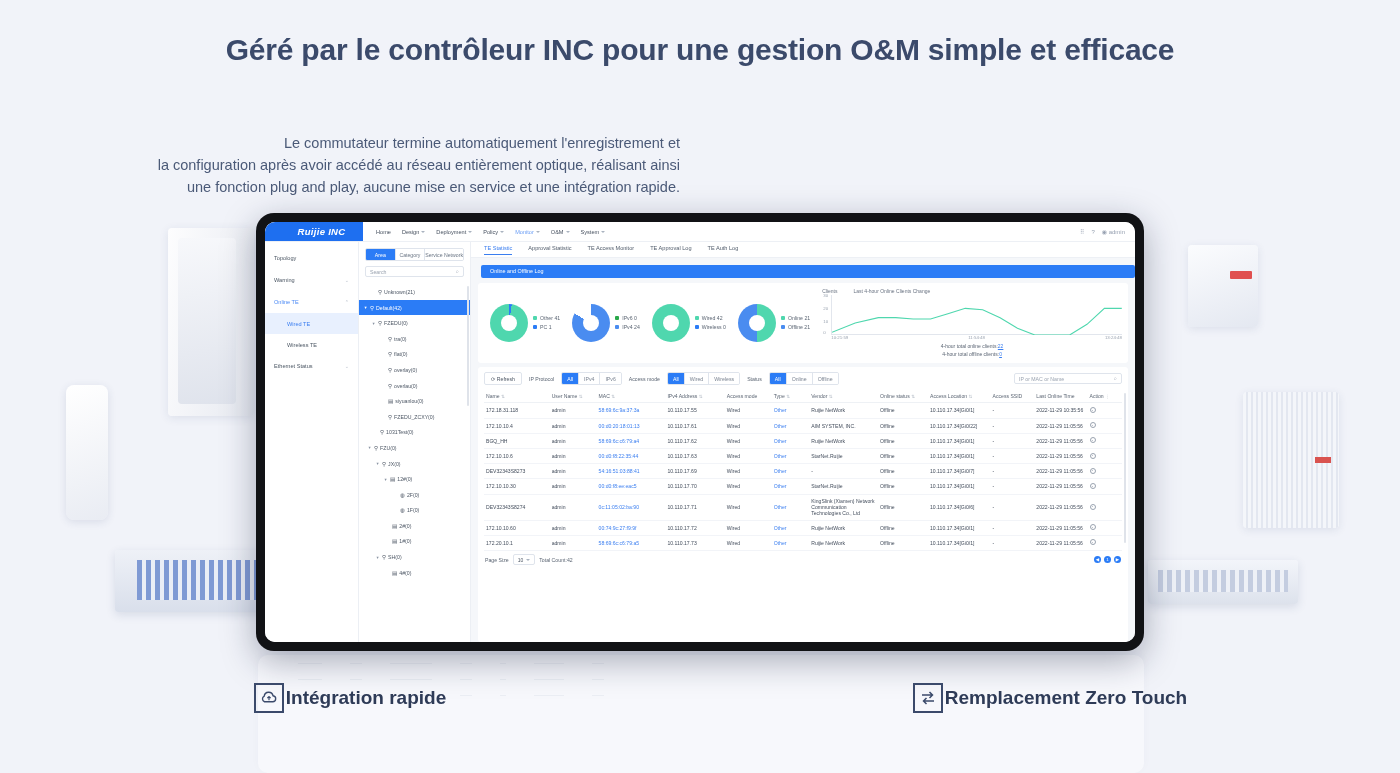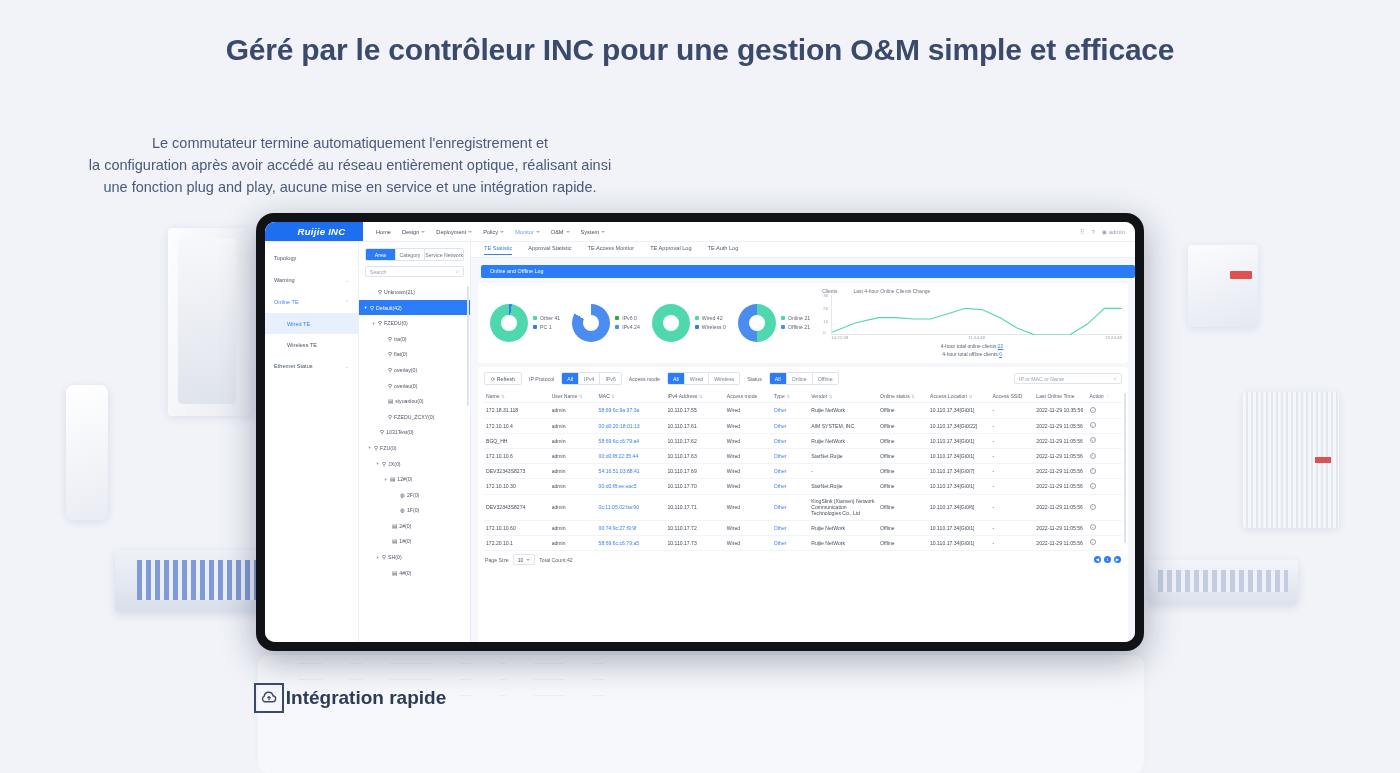--- a/index.html
+++ b/index.html
@@ -23,21 +23,21 @@
   }
 
   
   .intro-row {
     position:absolute; top:132px; left:0; width:1400px;
     display:flex;
   }
   .intro-col { width:700px; padding:0 20px; }
   .intro-col p {
     margin:0;
-    text-align:center;
+    text-align:right;
     font-size:14.5px;
     line-height:22px;
     color:#4b5a78;
   }
 
   
   .bg-photo { position:absolute; border-radius:4px; }
   .ph1 { left:168px; top:228px; width:86px; height:188px;
          background:linear-gradient(100deg,#fdfdfe,#e6e9f0); box-shadow:0 2px 10px rgba(40,60,110,.10); }
   .ph1b{ left:196px; top:238px; width:58px; height:166px;
@@ -724,13 +724,22 @@
 <div class="feature-row">
   <div class="feature">
     <div class="fic">
       <svg width="18" height="14" viewBox="0 0 24 18" fill="none" stroke="#3b4a6b" stroke-width="1.8">
         <path d="M6 14h11a4 4 0 0 0 .4-7.97A6 6 0 0 0 5.6 6.6 4 4 0 0 0 6 14z"></path>
         <path d="M12 12V7M12 7l-2.2 2.2M12 7l2.2 2.2" stroke-width="1.6"></path>
       </svg>
     </div>
     <div class="flabel">Intégration rapide</div>
   </div>
+  <div class="feature">
+    <div class="fic">
+      <svg width="18" height="18" viewBox="0 0 24 24" fill="none" stroke="#3b4a6b" stroke-width="2">
+        <path d="M4 8h14M14 4l4 4-4 4"></path>
+        <path d="M20 16H6M10 12l-4 4 4 4"></path>
+      </svg>
+    </div>
+    <div class="flabel">Remplacement Zero Touch</div>
+  </div>
 </div>
 
 </body></html>

